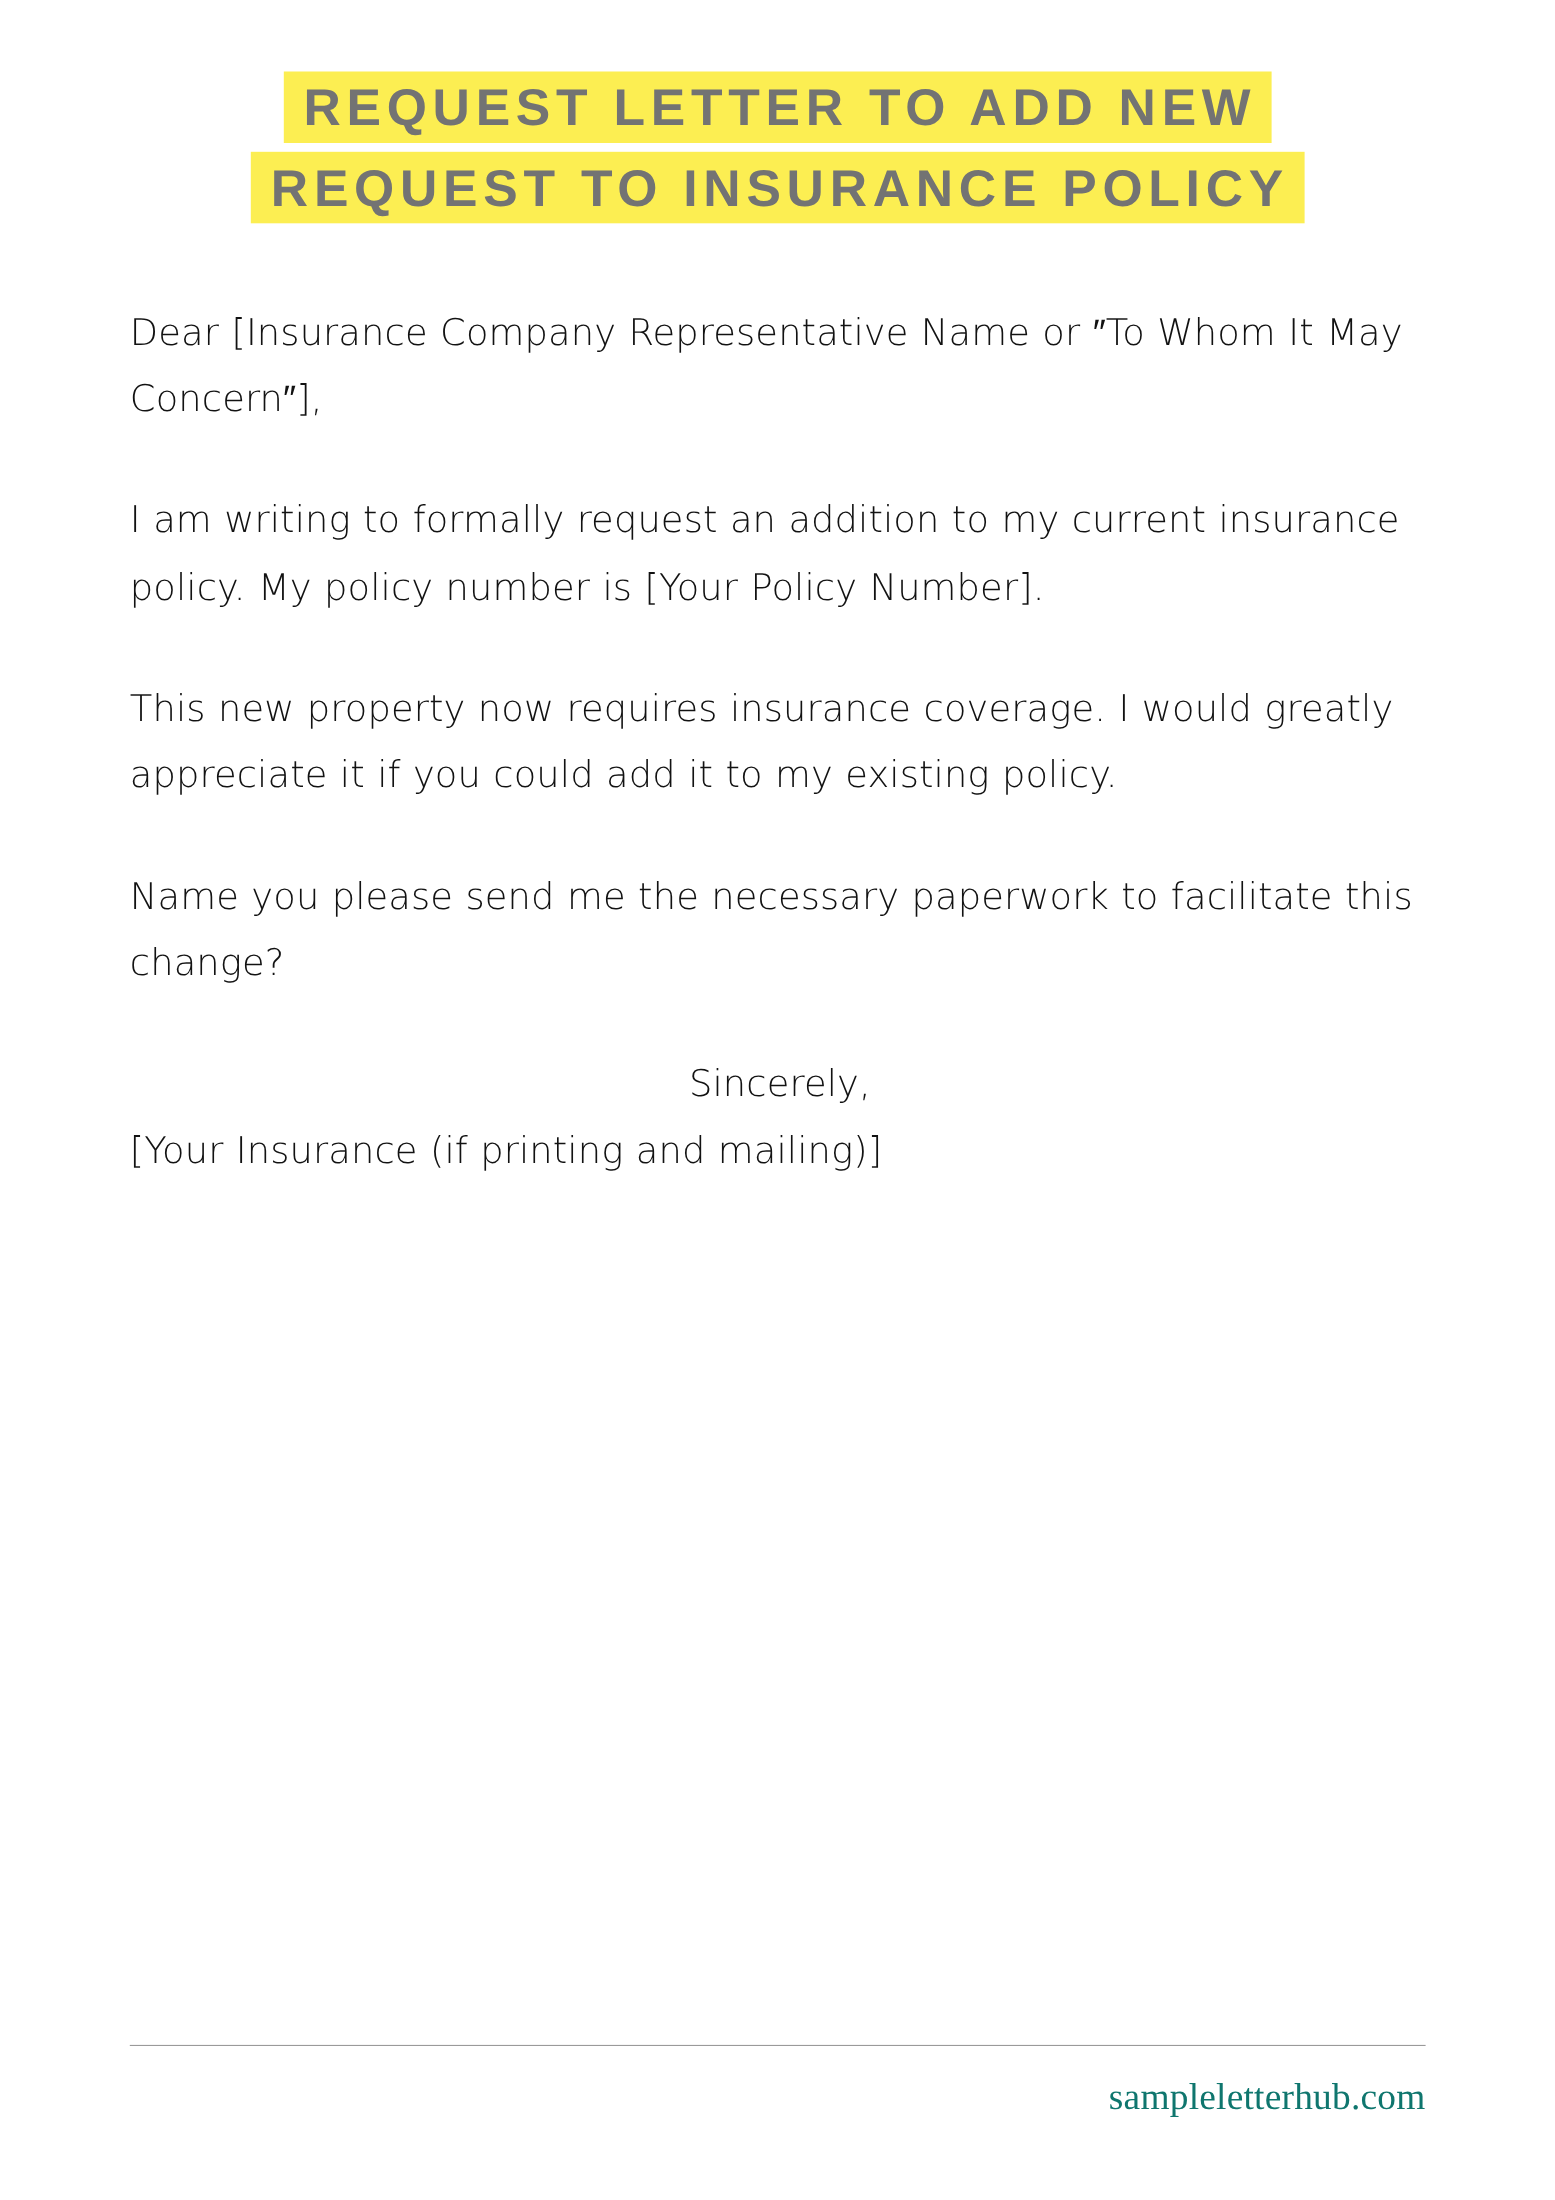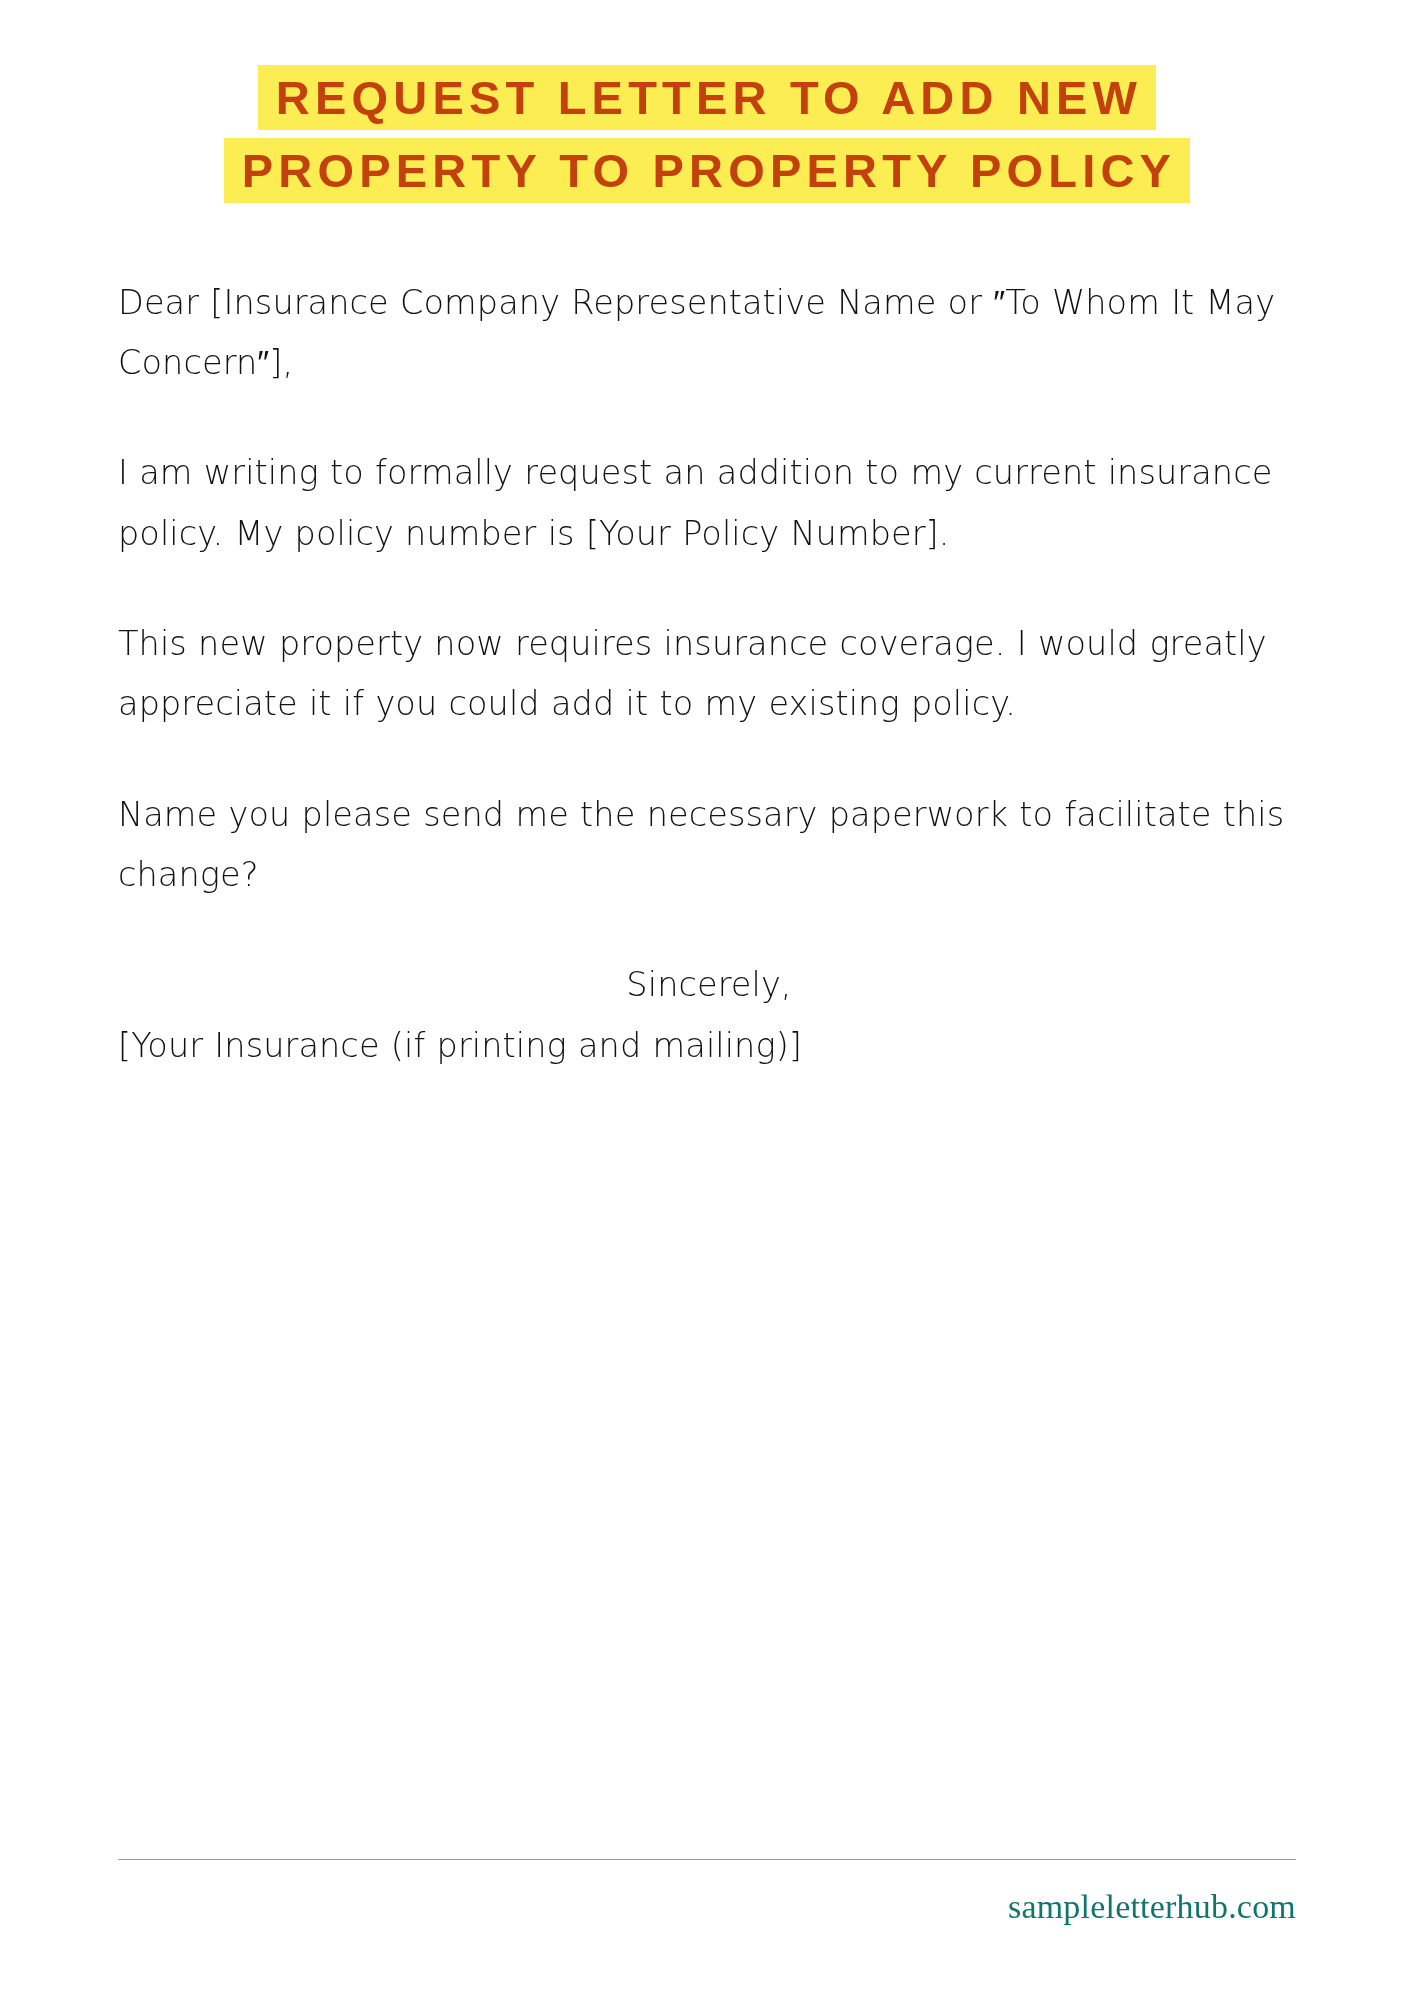--- a/index.html
+++ b/index.html
@@ -29,21 +29,21 @@
     text-align: center;
   }
   .title-line {
     display: block;
     text-align: center;
     line-height: 0;
   }
   .title-line .hl {
     display: inline;
     background: #FCEE52;
-    color: #c2410c;
+    color: #737373;
     font-family: "Liberation Sans Narrow", "Liberation Sans", sans-serif;
     font-weight: bold;
     font-size: 47px;
     letter-spacing: 5.2px;
     line-height: 1.52;
     padding: 6px 14px 6px 18px;
     box-decoration-break: clone;
     -webkit-box-decoration-break: clone;
     transform: scaleX(0.94);
     transform-origin: center;
@@ -98,21 +98,21 @@
     line-height: 1;
   }
 </style>
 </head>
 <body>
 
 <div class="page">
 
   <div class="title-block">
     <span class="title-line"><span class="hl">REQUEST LETTER TO ADD NEW</span></span>
-    <span class="title-line"><span class="hl">PROPERTY TO PROPERTY POLICY</span></span>
+    <span class="title-line"><span class="hl">REQUEST TO INSURANCE POLICY</span></span>
   </div>
 
   <div class="letter-body">
     <p class="para">Dear [Insurance Company Representative Name or ″To Whom It May Concern″],</p>
     <p class="para">I am writing to formally request an addition to my current insurance policy. My policy number is [Your Policy Number].</p>
     <p class="para">This new property now requires insurance coverage. I would greatly appreciate it if you could add it to my existing policy.</p>
     <p class="para">Name you please send me the necessary paperwork to facilitate this change?</p>
     <p class="para signoff-first">Sincerely,</p>
     <p class="para tight">[Your Insurance (if printing and mailing)]</p>
   </div>

